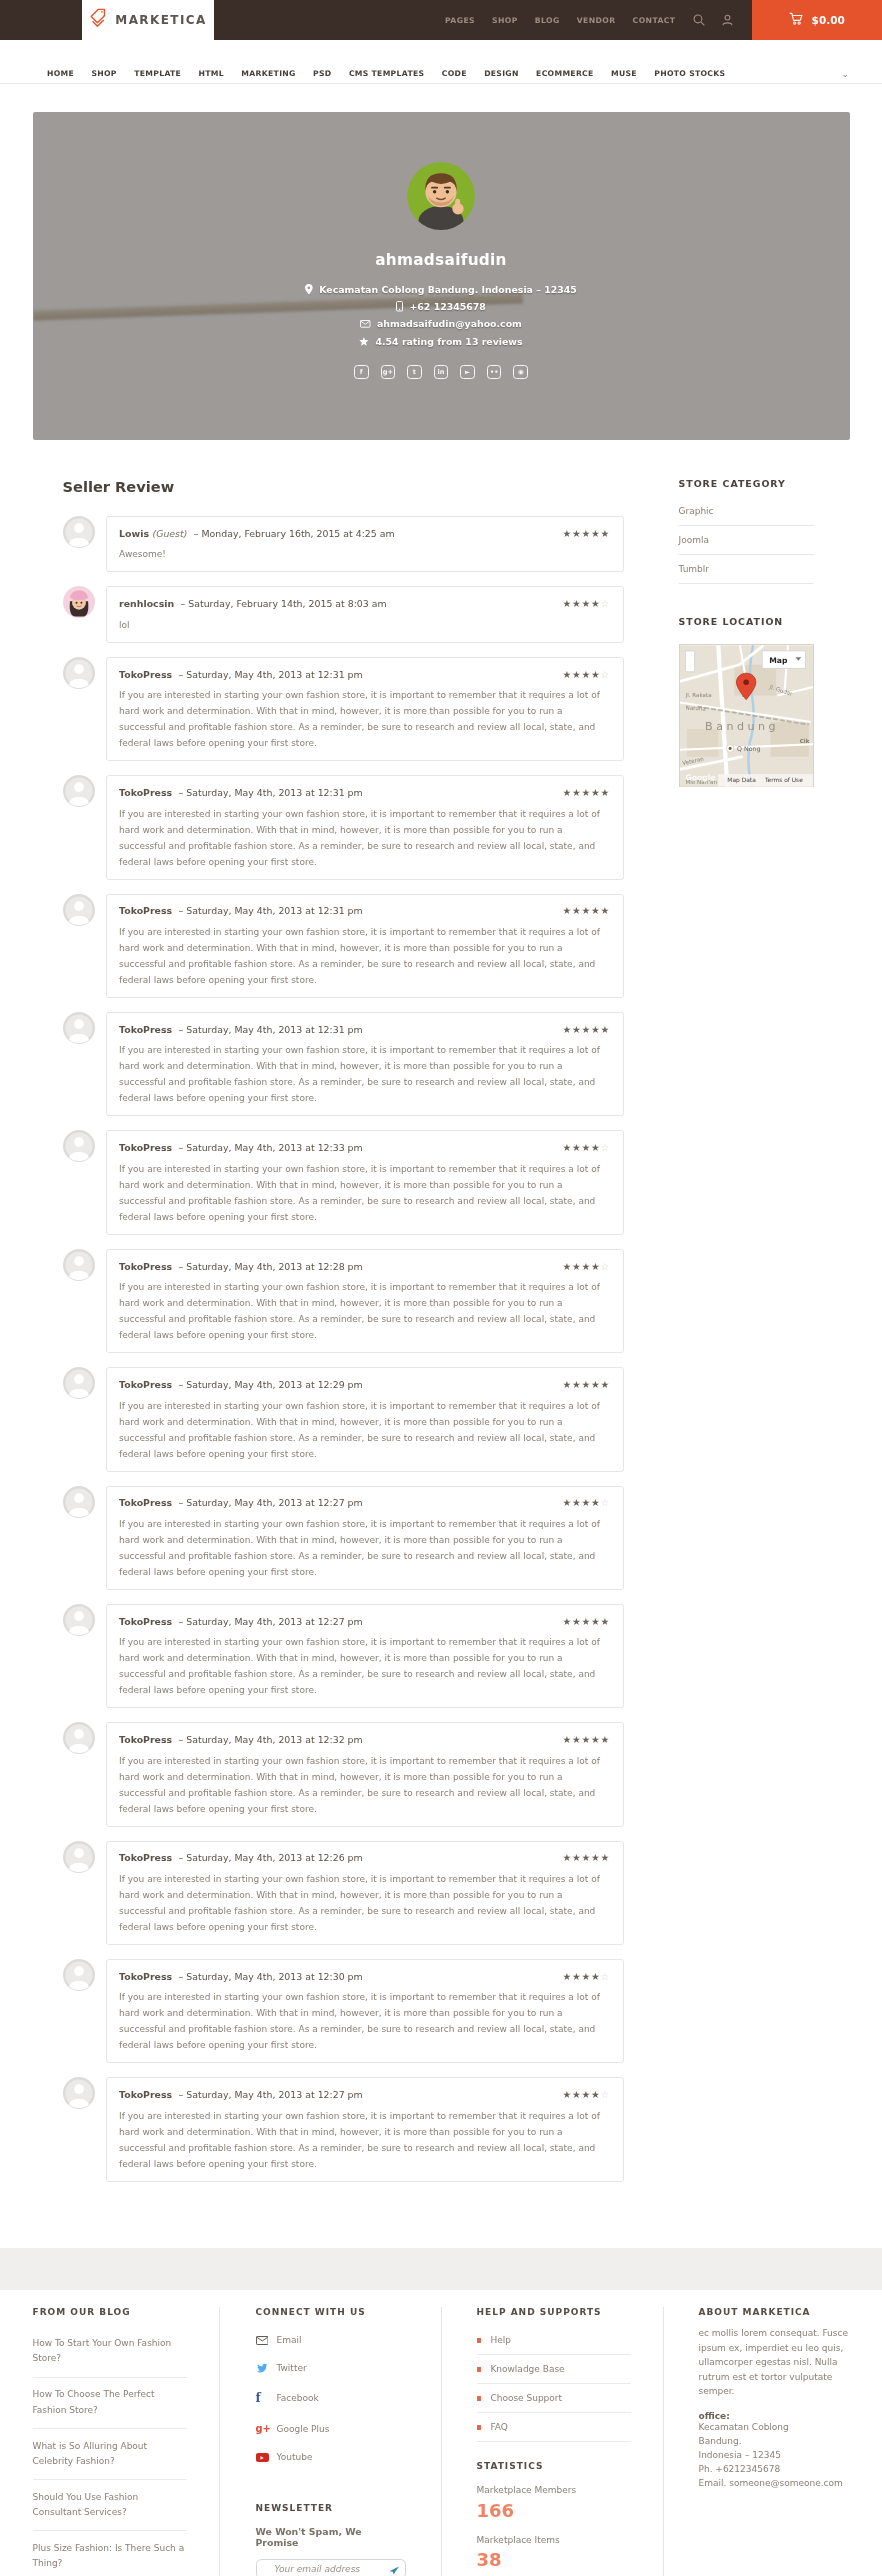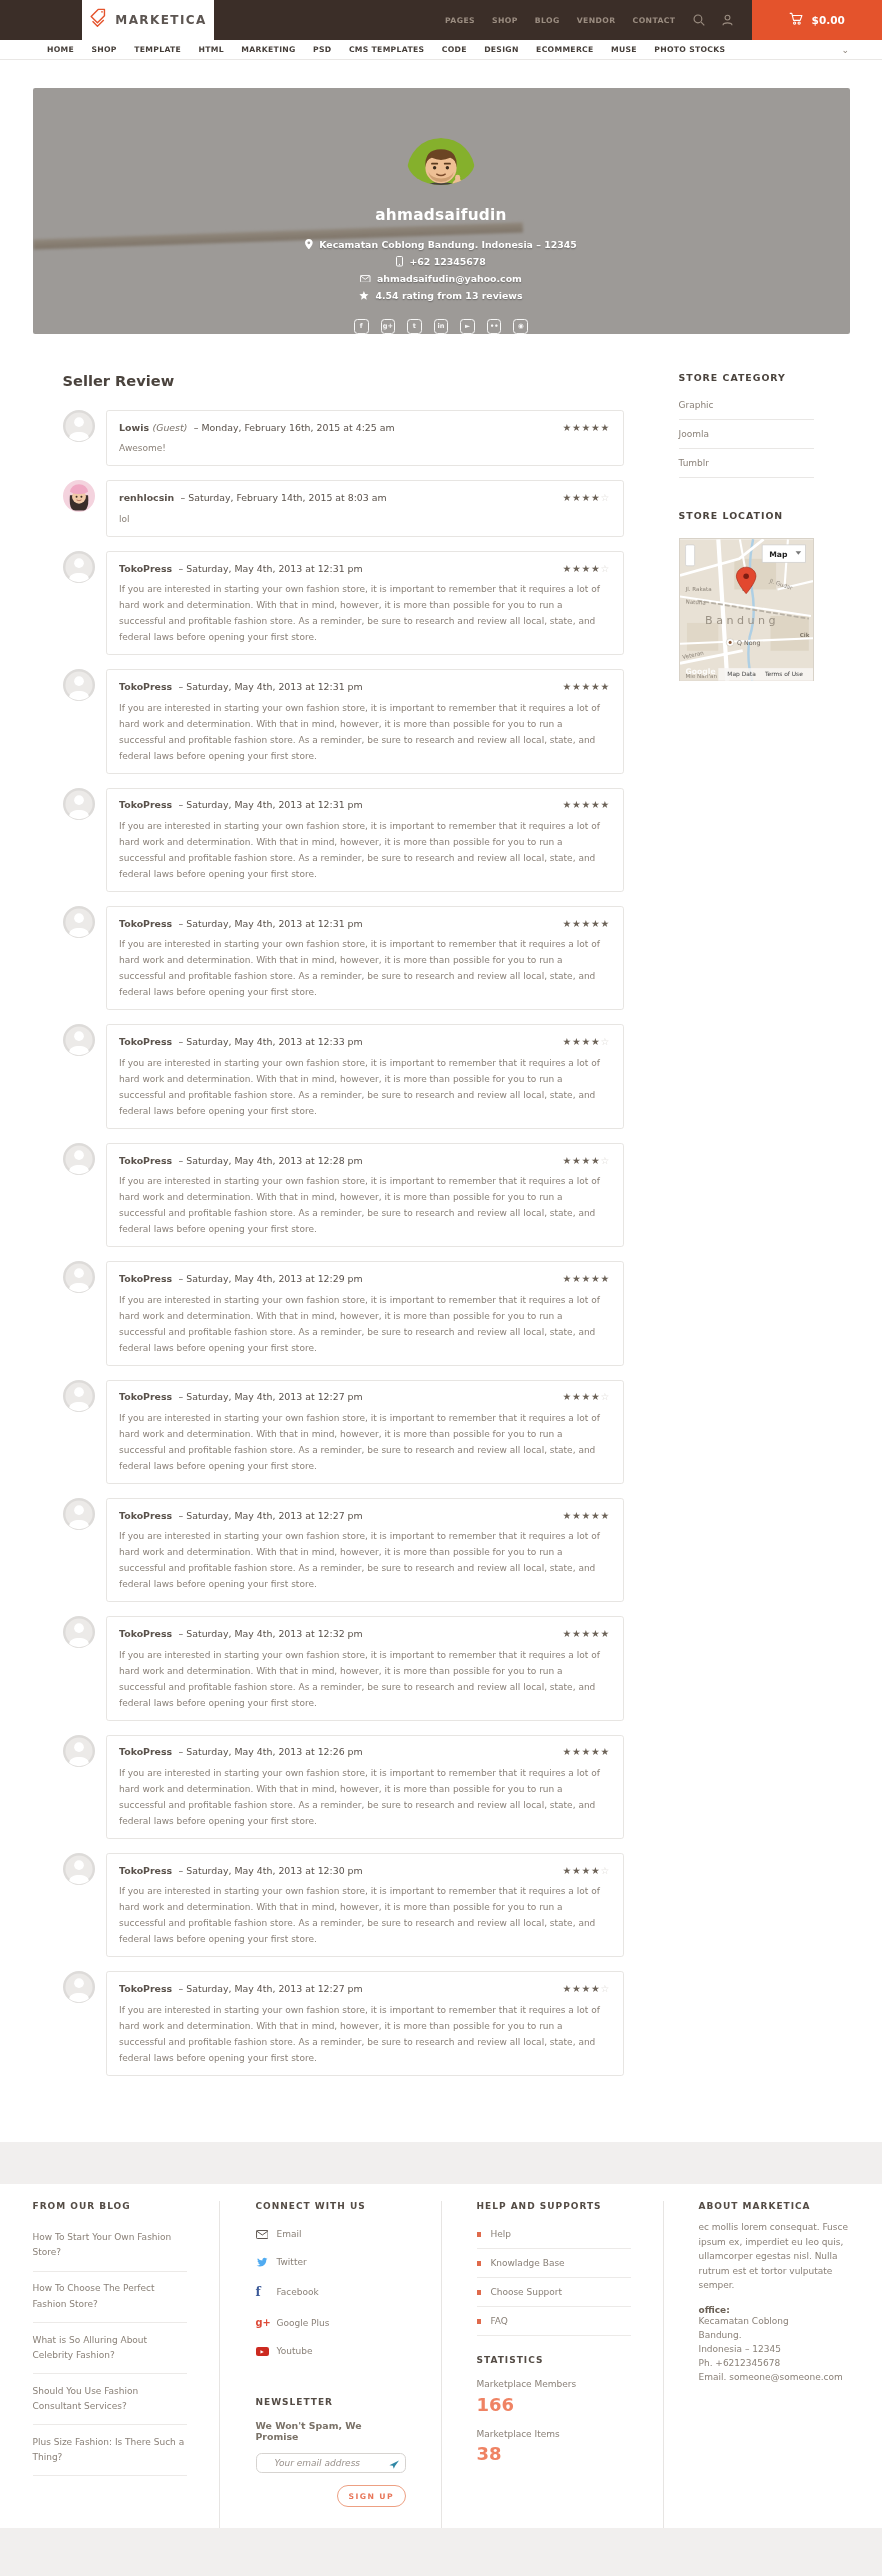--- a/index.html
+++ b/index.html
@@ -10,29 +10,29 @@
   .logo-box { position: absolute; left: 82px; top: 0; width: 132px; height: 40px; background: #fff;
               display: flex; align-items: center; justify-content: center; gap: 7px; }
   .logo-text { font-size: 12px; font-weight: bold; letter-spacing: 1.4px; color: #5c5551; }
   .topnav { margin-left: auto; display: flex; align-items: center; gap: 17px; padding-right: 19.5px; }
   .topnav a { text-decoration: none; font-size: 7.7px; font-weight: bold; letter-spacing: 0.4px; color: #9b8d81; }
   .top-icon { color: #9b8d81; display: flex; align-items: center; }
   .cartbox { width: 130px; height: 40px; background: #e4532c; color: #fff; display: flex;
              align-items: center; justify-content: center; gap: 8.4px; font-weight: bold; font-size: 10.5px; }
 
   
-  .mainnav { height: 20px; border-bottom: 0.7px solid #e9e7e5; display: flex; align-items: center; padding: 0 33px 0 47px; }
+  .mainnav { height: 20px; border-bottom: 0.7px solid #e9e7e5; display: flex; align-items: center; padding: 0 33px 0 47px; margin-top: 24px; }
   .mainnav a { text-decoration: none; font-size: 7.7px; font-weight: bold; letter-spacing: 0.3px; color: #453e39; margin-right: 17.4px; }
   .mainnav .chev { margin-left: auto; color: #8a8178; font-size: 9px; }
   .navgap { height: 28px; }
 
   .container { width: 817px; margin: 0 auto; }
 
   
-  .banner { height: 246px; border-radius: 2.1px; position: relative; overflow: hidden; }
+  .banner { height: 328px; border-radius: 2.1px; position: relative; overflow: hidden; }
   .banner-bg { position: absolute; inset: -17.4px; filter: blur(4.9px);
     background:
       radial-gradient(ellipse 209px 139px at 88% 28%, rgba(62,44,34,.9), rgba(62,44,34,0) 70%),
       radial-gradient(ellipse 293px 209px at 78% 70%, rgba(238,226,205,.85), rgba(238,226,205,0) 65%),
       radial-gradient(ellipse 181px 84px at 18% 62%, rgba(205,186,160,.7), rgba(205,186,160,0) 70%),
       radial-gradient(ellipse 139px 181px at 6% 30%, rgba(90,74,60,.8), rgba(90,74,60,0) 70%),
       linear-gradient(100deg, #57settings443a 0%, #6d5948 25%, #93785d 55%, #c3a179 78%, #a98a6a 100%),
       linear-gradient(100deg, #574438 0%, #6d5948 25%, #93785d 55%, #c3a179 78%, #a98a6a 100%);
   }
   .banner-rack { position: absolute; left: 0; right: 40%; top: 58%; height: 9.8px;

